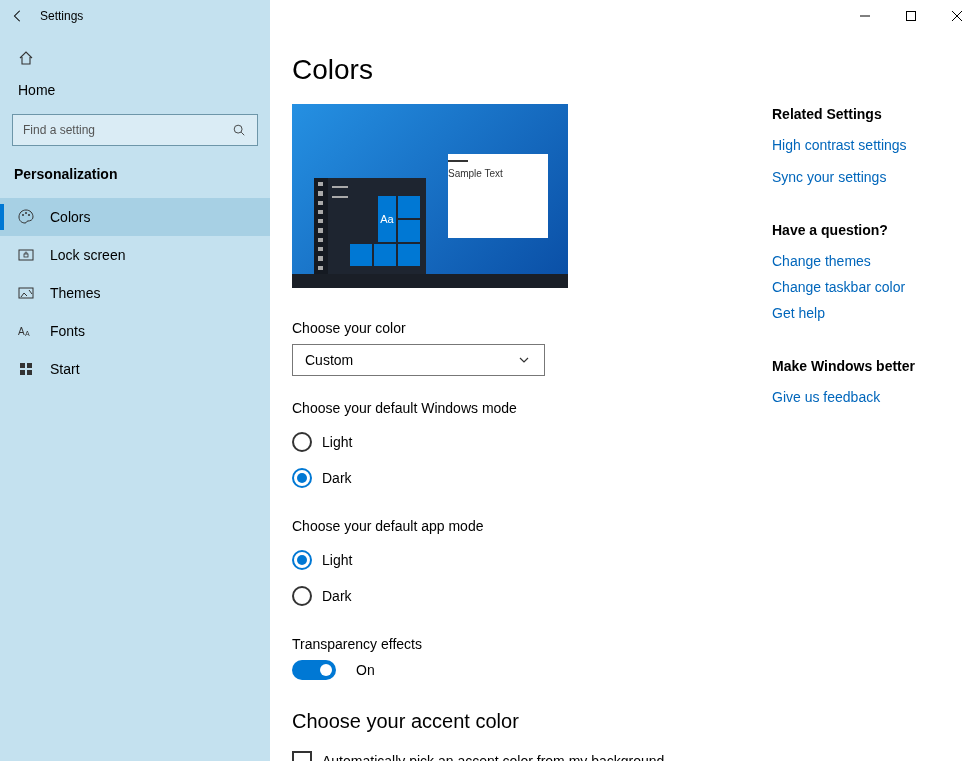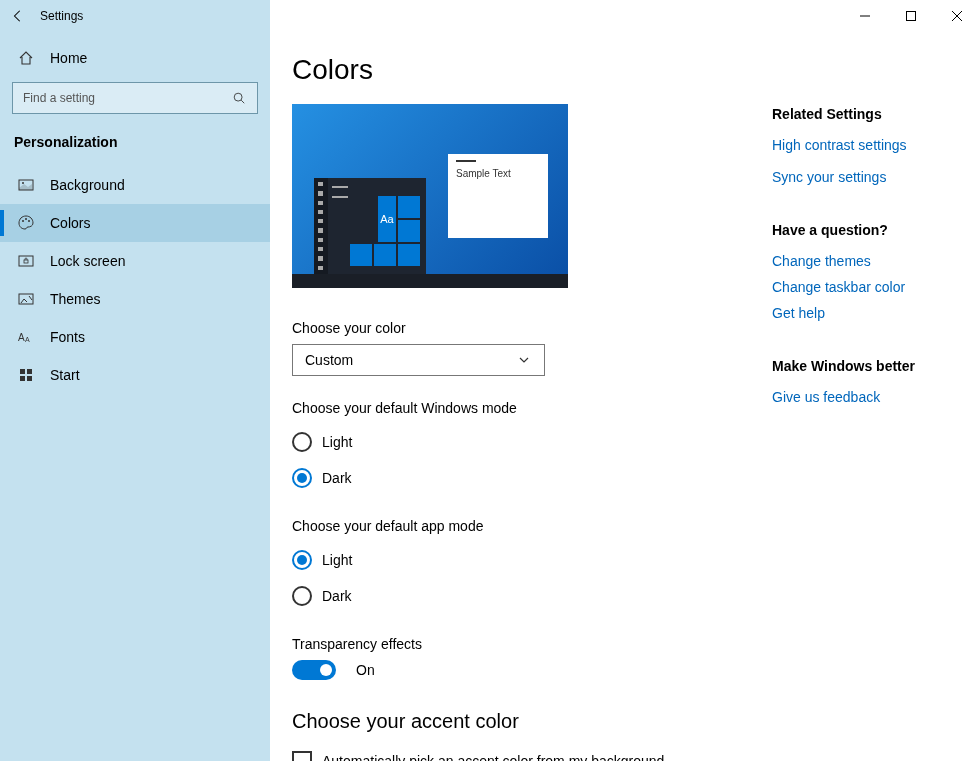--- a/index.html
+++ b/index.html
@@ -69,20 +69,21 @@
       background: #c4e1ef;
       padding: 8px 0 0 0;
       height: 100%;
     }
     .home-row {
       display: flex;
       gap: 16px;
       padding: 10px 0 10px 18px;
       cursor: pointer;
       font-size: 14px;
+      flex-direction: column;
     }
     .search-box {
       margin: 6px 12px 16px 12px;
       border: 1px solid #6d96a9;
       background: #daecf5;
       height: 32px;
       display: flex;
       align-items: center;
       padding: 0 10px;
       justify-content: space-between;
@@ -155,21 +156,21 @@
       overflow: hidden;
       margin-bottom: 32px;
     }
     .preview-window {
       position: absolute;
       right: 20px;
       top: 50px;
       width: 100px;
       height: 84px;
       background: #fff;
-      padding: 6px 8px;
+      padding: 6px 0;
     }
     .preview-window .line {
       width: 20px;
       height: 2px;
       background: #333;
       margin-bottom: 6px;
     }
     .preview-window .sample {
       font-size: 10px;
       color: #333;
@@ -405,30 +406,20 @@
       <span class="icon-slot">
         <svg width="14" height="14" viewBox="0 0 16 16">
             <circle cx="7" cy="7" r="4.5" stroke="#333" stroke-width="1" fill="none"></circle>
             <line x1="10.5" y1="10.5" x2="14" y2="14" stroke="#333" stroke-width="1"></line>
           </svg>
       </span>
     </div>
 
     <div class="section-title">Personalization</div>
 
-    <div class="nav-item">
-      <span class="icon-slot">
-        <svg width="16" height="16" viewBox="0 0 16 16">
-            <rect x="1" y="3" width="14" height="10" stroke="#333" stroke-width="1" fill="none"></rect>
-            <circle cx="5" cy="6" r="1" fill="#333"></circle>
-            <path d="M1 11 L6 7 L10 10 L14 7 V13 H1 Z" fill="#333" opacity="0.2"></path>
-          </svg>
-      </span>
-      <span>Background</span>
-    </div>
 
     <div class="nav-item active">
       <span class="icon-slot">
         <svg width="16" height="16" viewBox="0 0 16 16">
             <path d="M8 1 C4 1 1 4 1 8 C1 12 4 14 7 14 C9 14 8 12 10 12 C12 12 15 11 15 8 C15 4 12 1 8 1 Z" stroke="#333" stroke-width="1" fill="none"></path>
             <circle cx="5" cy="6" r="1" fill="#333"></circle>
             <circle cx="8" cy="4" r="1" fill="#333"></circle>
             <circle cx="11" cy="6" r="1" fill="#333"></circle>
           </svg>
       </span>

